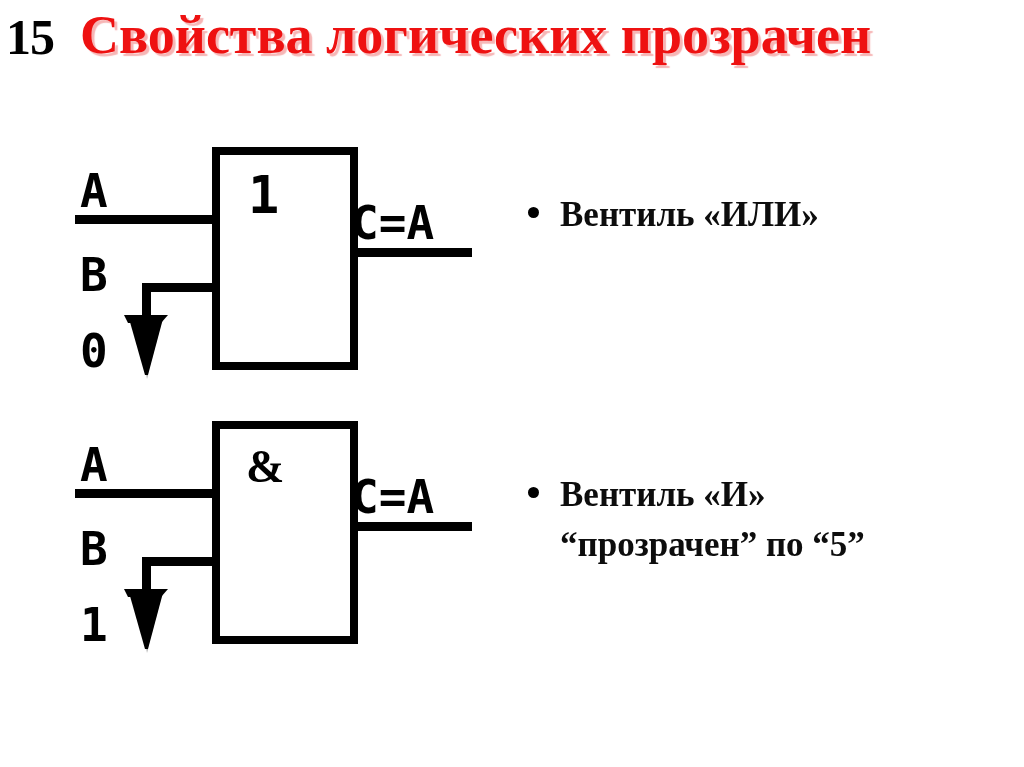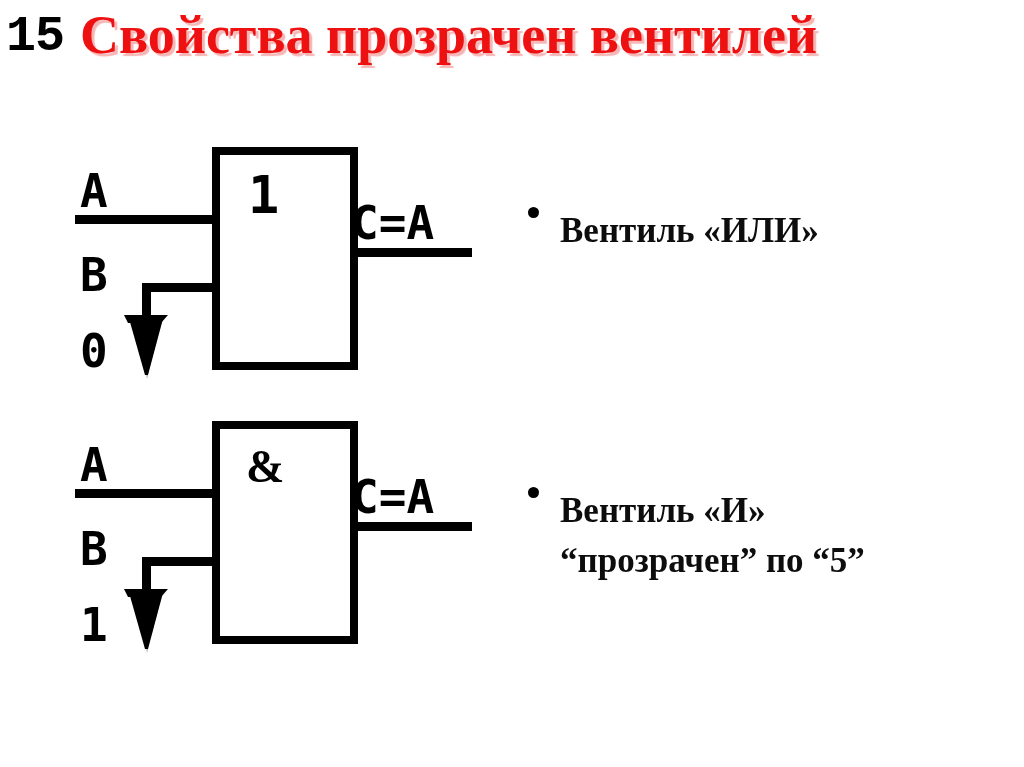--- a/index.html
+++ b/index.html
@@ -13,21 +13,21 @@
     position: relative;
     overflow: hidden;
     font-family: "Liberation Serif", "DejaVu Serif", serif;
   }
 
   
   #slide-number {
     position: absolute;
     left: 6px;
     top: 8px;
-    font-family: Liberation Mono, monospace;
+    font-family: Liberation Serif, serif;
     font-weight: bold;
     font-size: 50px;
     line-height: 58px;
     color: #000000;
     letter-spacing: -1px;
   }
   #slide-title {
     position: absolute;
     left: 80px;
     top: 2px;
@@ -131,30 +131,29 @@
   .bullet-text {
     position: absolute;
     left: 40px;
     top: 0;
     width: 460px;
     font-family: "Liberation Serif", "DejaVu Serif", serif;
     font-weight: bold;
     font-size: 35px;
     line-height: 50px;
     color: #0d0d0d;
-    margin-top: 16px;
   }
   .bullet-line { display: block; white-space: nowrap; }
 </style>
 </head>
 <body>
 
 <div id="slide-number">15</div>
 
-<div id="slide-title">Свойства прозрачен вентилей</div>
+<div id="slide-title">Свойства логических прозрачен</div>
 
 <div class="gate-block" id="gate-or-block">
 
   <div class="sig-label label-a">A</div>
 
   <div class="sig-label label-b">B</div>
 
   <div class="sig-label label-val">0</div>
 
   <div class="wire wire-in-a"></div>

